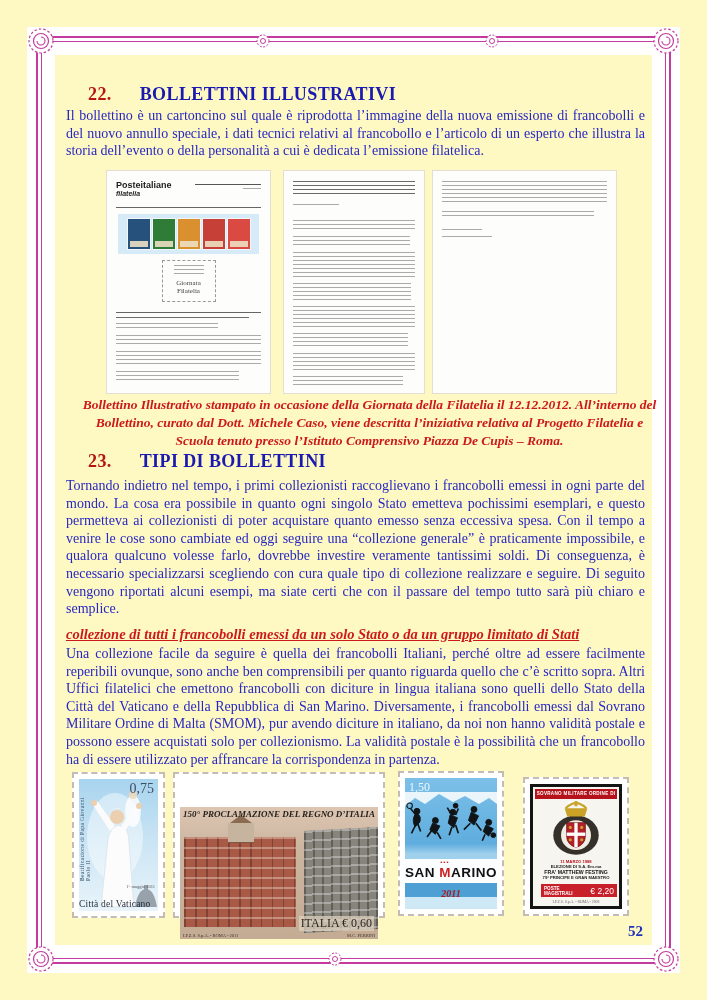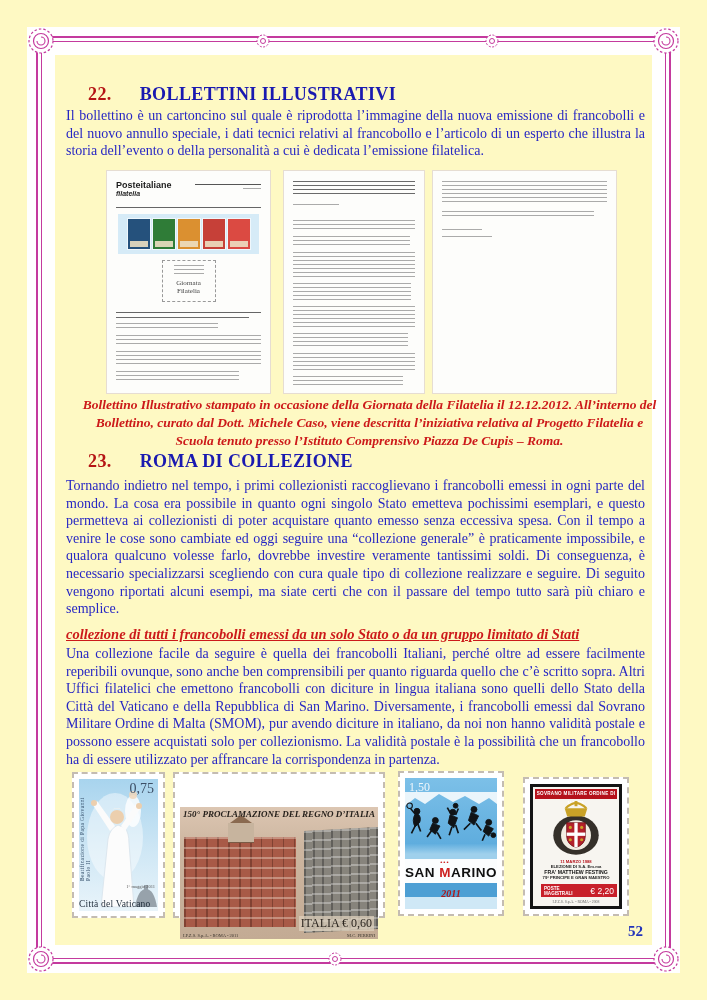--- a/index.html
+++ b/index.html
@@ -199,21 +199,21 @@
   <div class="scanpage" style="left:433px;width:183px">
     <div class="lines" style="height:24px;margin-bottom:6px"></div>
     <div class="lines" style="height:8px;width:92%;margin-bottom:10px"></div>
     <div class="lines" style="height:4px;width:24%;margin-bottom:3px"></div>
     <div class="lines" style="height:4px;width:30%"></div>
   </div>
 
   <div class="caption" style="top:396px">Bollettino Illustrativo stampato in occasione della Giornata della Filatelia il 12.12.2012. All’interno del Bollettino, curato dal Dott. Michele Caso, viene descritta l’iniziativa relativa al Progetto Filatelia e Scuola tenuto presso l’Istituto Comprensivo Piazza De Cupis – Roma.</div>
 
   <div class="h-sec" style="top:451px">
-    <span class="num">23.</span><span>ROMA DI COLLEZIONE</span>
+    <span class="num">23.</span><span>TIPI DI BOLLETTINI</span>
   </div>
   <div class="para" style="top:477px">Tornando indietro nel tempo, i primi collezionisti raccoglievano i francobolli emessi in ogni parte del mondo. La cosa era possibile in quanto ogni singolo Stato emetteva pochissimi esemplari, e questo permetteva ai collezionisti di poter acquistare quanto emesso senza eccessiva spesa. Con il tempo a venire le cose sono cambiate ed oggi seguire una “collezione generale” è praticamente impossibile, e qualora qualcuno volesse farlo, dovrebbe investire veramente tantissimi soldi. Di conseguenza, è necessario specializzarsi scegliendo con cura quale tipo di collezione realizzare e seguire. Di seguito vengono riportati alcuni esempi, ma siate certi che con il passare del tempo tutto sarà più chiaro e semplice.</div>
 
   <div class="h-red" style="top:626px">collezione di tutti i francobolli emessi da un solo Stato o da un gruppo limitato di Stati</div>
   <div class="para" style="top:645px">Una collezione facile da seguire è quella dei francobolli Italiani, perché oltre ad essere facilmente reperibili ovunque, sono anche ben comprensibili per quanto riguarda quello che c’è scritto sopra. Altri Uffici filatelici che emettono francobolli con diciture in lingua italiana sono quelli dello Stato della Città del Vaticano e della Repubblica di San Marino. Diversamente, i francobolli emessi dal Sovrano Militare Ordine di Malta (SMOM), pur avendo diciture in italiano, da noi non hanno validità postale e possono essere acquistati solo per collezionismo. La validità postale è la possibilità che un francobollo ha di essere utilizzato per affrancare la corrispondenza in partenza.</div>
 
   <div class="stamp" style="left:72px;top:772px;width:93px;height:146px">
     <div class="stamp-inner vat-inner">
       <svg width="79" height="132" viewBox="0 0 79 132" style="position:absolute;left:0;top:0">
         <ellipse cx="36" cy="58" rx="28" ry="44" fill="rgba(255,255,255,.45)"></ellipse>

